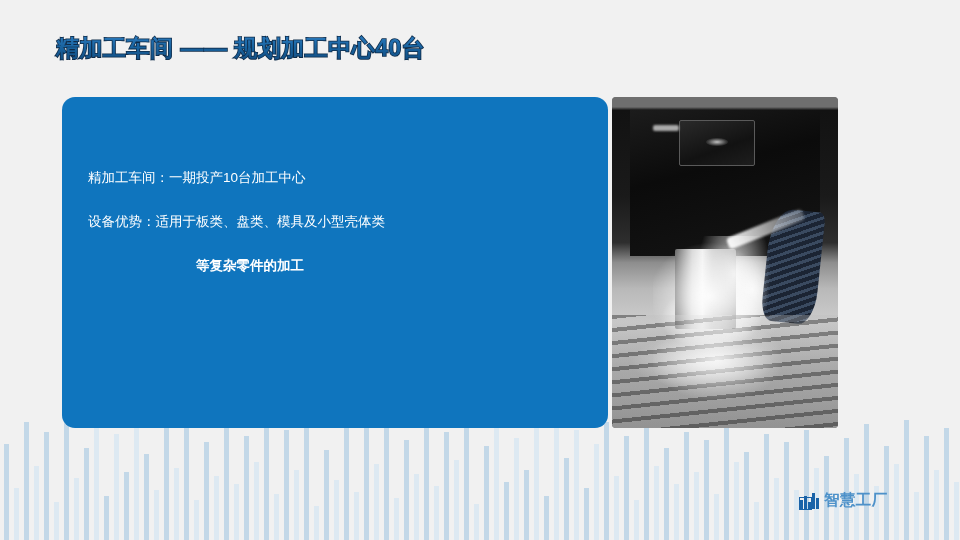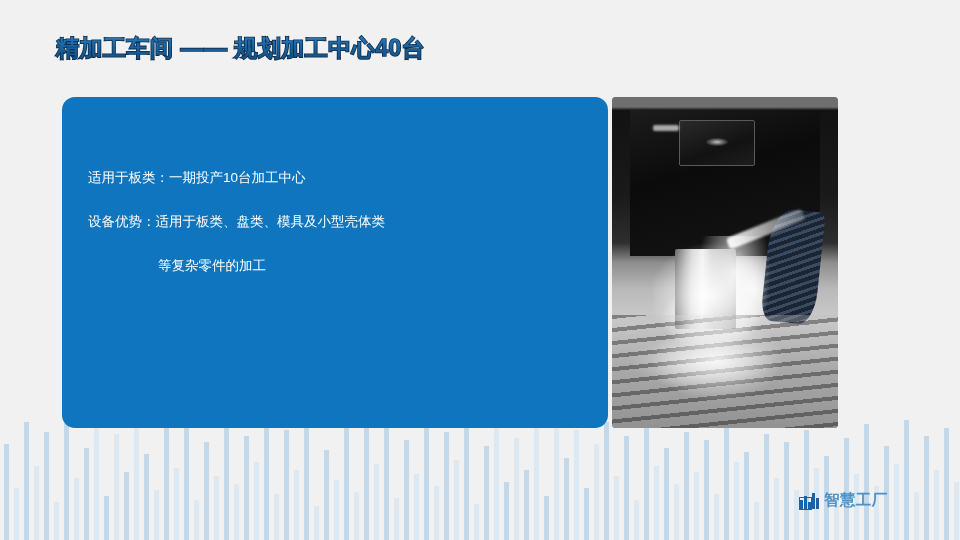--- a/index.html
+++ b/index.html
@@ -107,22 +107,23 @@
   }
   .bullet.strong {
     font-size: 13.5px;
   }
   .bullet.strong .big {
     font-weight: bold;
     font-size: 16px;
     letter-spacing: 0.3px;
   }
   .bullet.indent {
-    margin-left: 70px;
+    margin-left: 108px;
     margin-bottom: 0;
+    font-weight: bold;
   }
 
   
   #photo-panel {
     position: absolute;
     left: 612px;
     top: 97px;
     width: 226px;
     height: 331px;
     border-radius: 4px;
@@ -407,21 +408,21 @@
 
   <div id="title-wrap">
     <div id="page-title-shadow">精加工车间 —— 规划加工中心40台</div>
     <div id="page-title">精加工车间 —— 规划加工中心40台</div>
   </div>
 
   <div id="content-panel">
     <div id="bullet-list">
 
 
-      <div class="bullet">适用于板类：一期投产10台加工中心</div>
+      <div class="bullet">精加工车间：一期投产10台加工中心</div>
 
       <div class="bullet">设备优势：适用于板类、盘类、模具及小型壳体类</div>
 
       <div class="bullet indent">等复杂零件的加工</div>
 
     </div>
   </div>
 
   <div id="photo-panel">
     <div class="photo-inner"></div>

